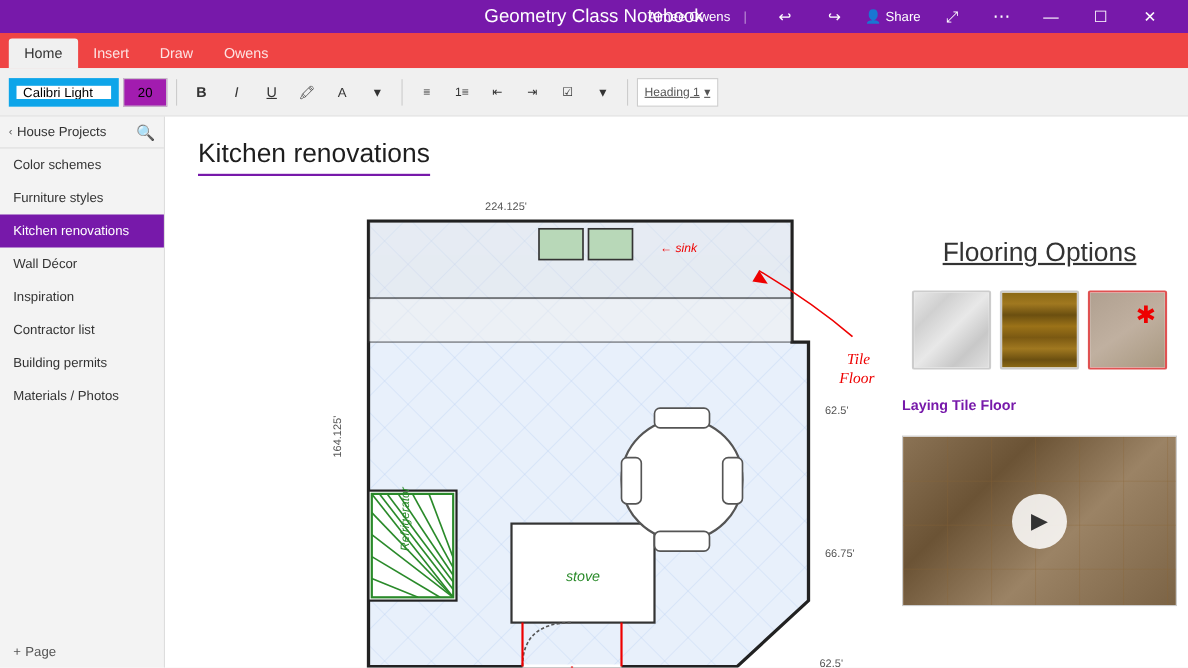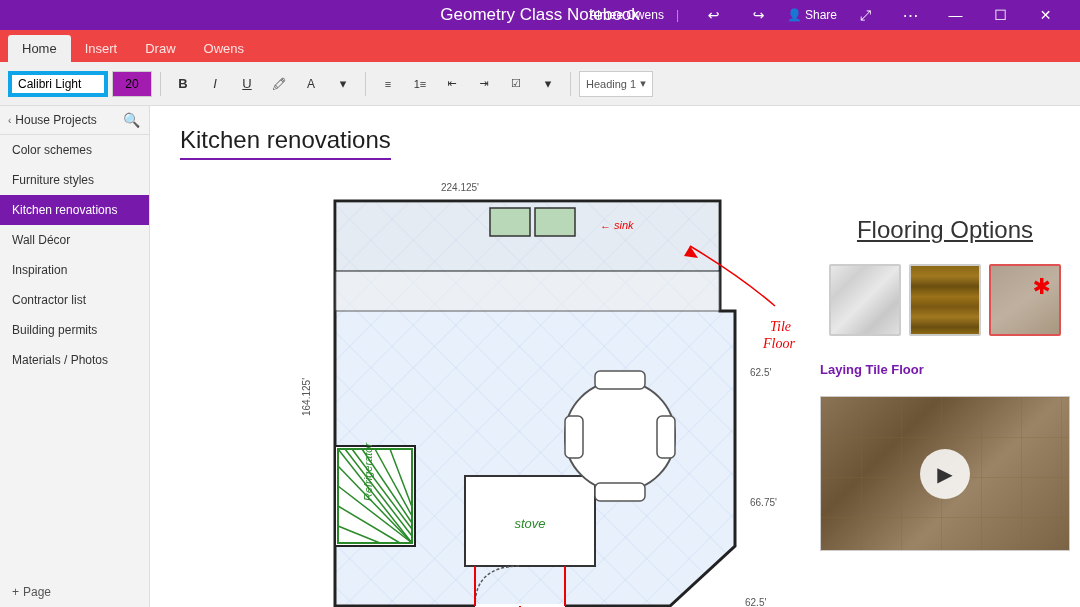--- a/index.html
+++ b/index.html
@@ -50,21 +50,21 @@
     .toolbar {
       background: #f0f0f0;
       height: 44px;
       display: flex;
       align-items: center;
       padding: 0 8px;
       gap: 4px;
       border-bottom: 1px solid #ddd;
     }
     .toolbar-font-name {
-      border: 4px solid #0ea5e9;
+      border: 7px solid #0ea5e9;
       padding: 2px 6px;
       font-size: 12px;
       width: 100px;
       height: 26px;
       background: white;
     }
     .toolbar-font-size {
       border: 1px solid #ccc;
       padding: 2px 4px;
       font-size: 12px;
@@ -88,21 +88,21 @@
     .heading-selector {
       display: flex; align-items: center;
       border: 1px solid #ccc;
       background: white;
       height: 26px;
       padding: 0 6px;
       font-size: 12px;
       gap: 4px;
       cursor: pointer;
     }
-    .heading-selector span { font-size: 11px; color: #555; }
+    .heading-selector span { font-size: 11px; color: #555; text-decoration: underline; }
 
     
     .main-layout {
       display: flex;
       height: calc(607px - 30px - 32px - 44px);
     }
 
     
     .sidebar {
       width: 150px;

